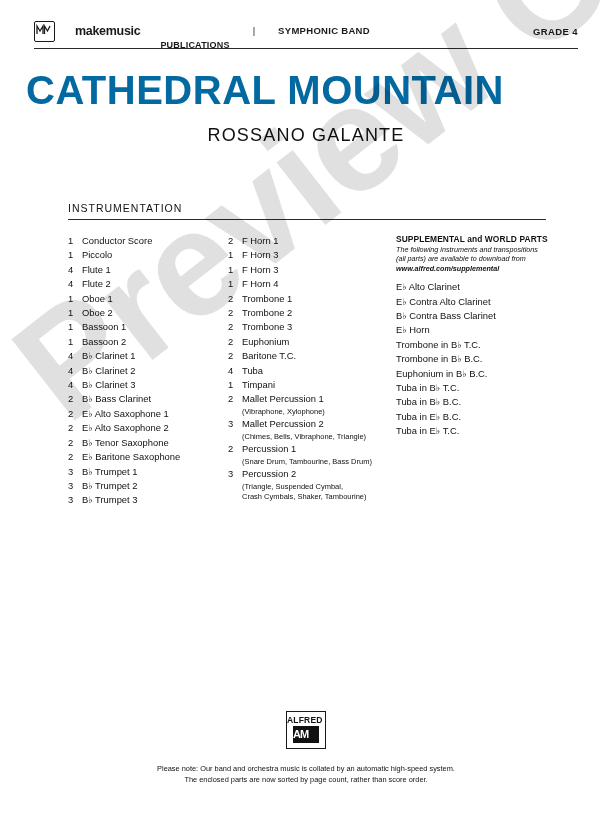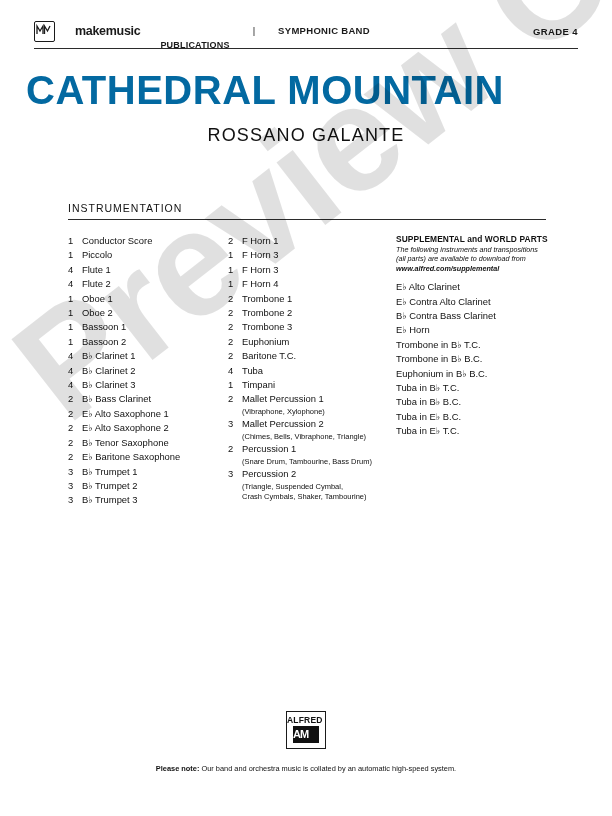--- a/index.html
+++ b/index.html
@@ -246,21 +246,21 @@
   .footnote {
     position: absolute;
     top: 763px;
     left: 0;
     width: 612px;
     text-align: center;
     font-size: 7.4px;
     line-height: 11px;
     color: #111111;
   }
-  .footnote b { font-weight: bold; }
+  .footnote b { font-weight: normal; }
 </style>
 </head>
 <body>
 
 <div class="page">
 
   <div class="header">
     <div class="header-left">
       <span class="mm-logo">
         <svg width="16" height="16" viewBox="0 0 16 16" aria-hidden="true">
@@ -455,15 +455,16 @@
 
   <div class="alfred">
     <div class="word">ALFRED</div>
     <div class="mark">AM</div>
   </div>
 
   <div class="footnote">
     <div>
       <b>Please note:</b><span> Our band and orchestra music is collated by an automatic high-speed system.</span>
     </div>
+    <div>The enclosed parts are now sorted by page count, rather than score order.</div>
   </div>
 
 </div>
 
 </body></html>

